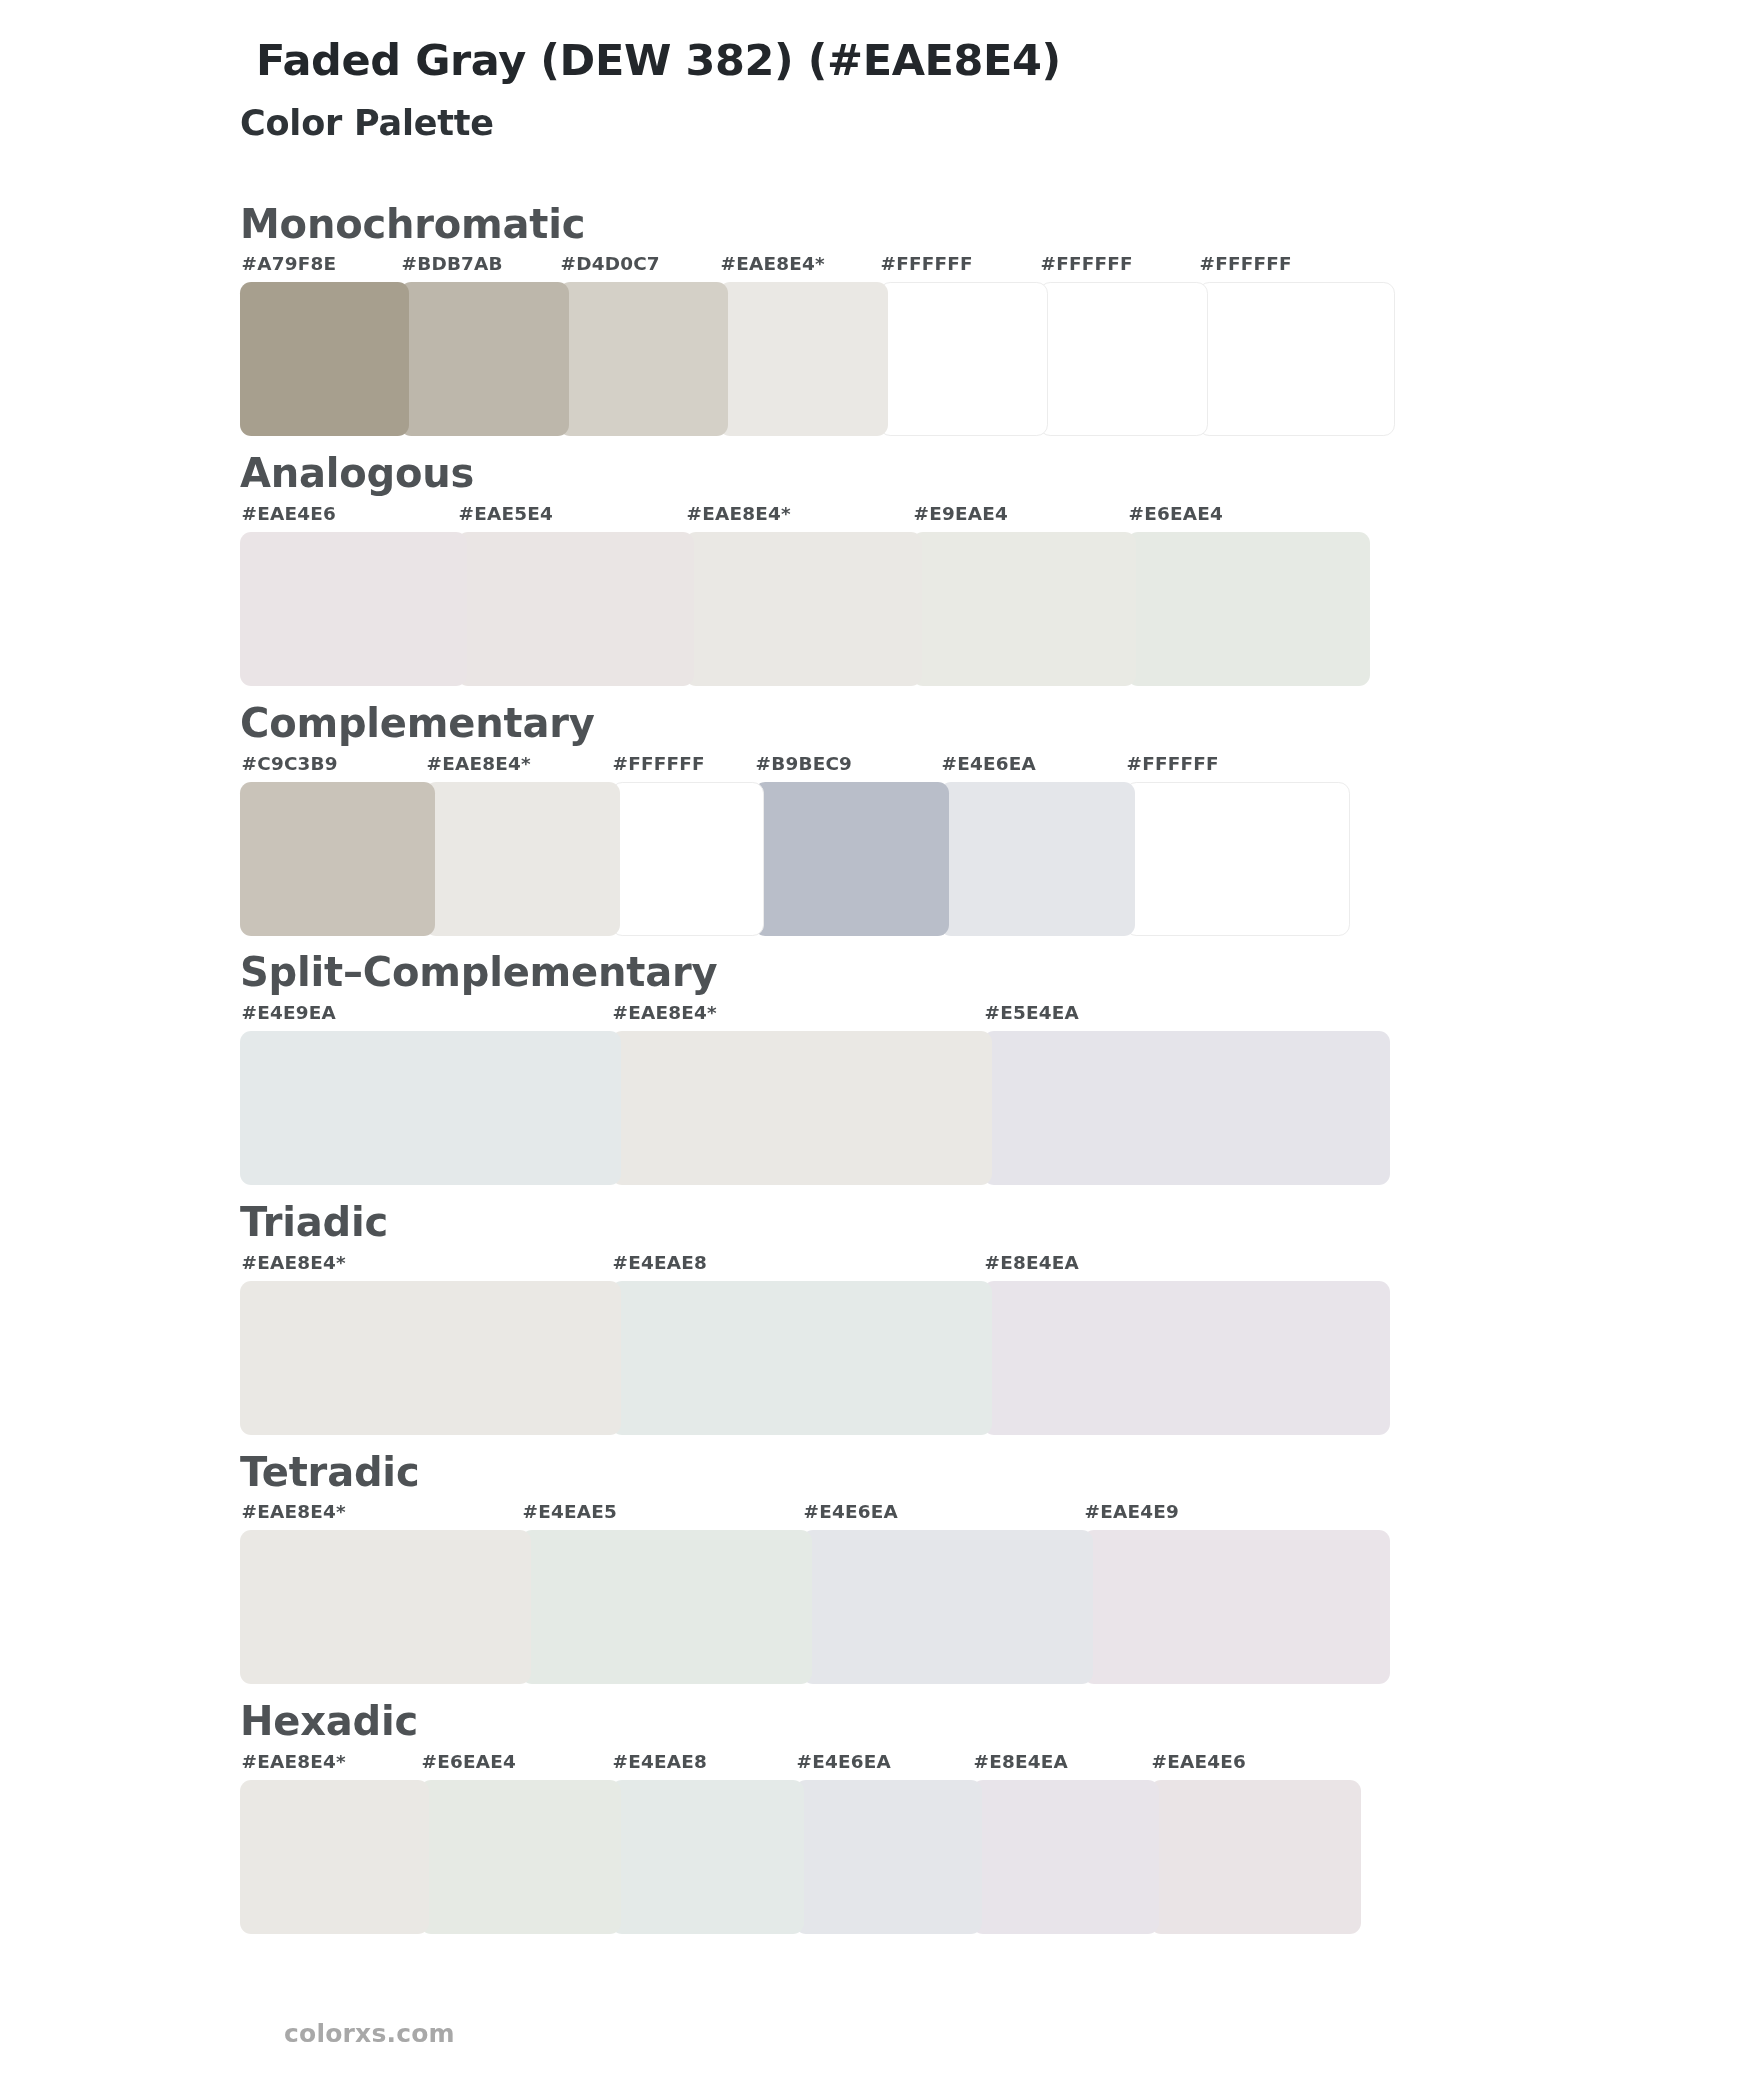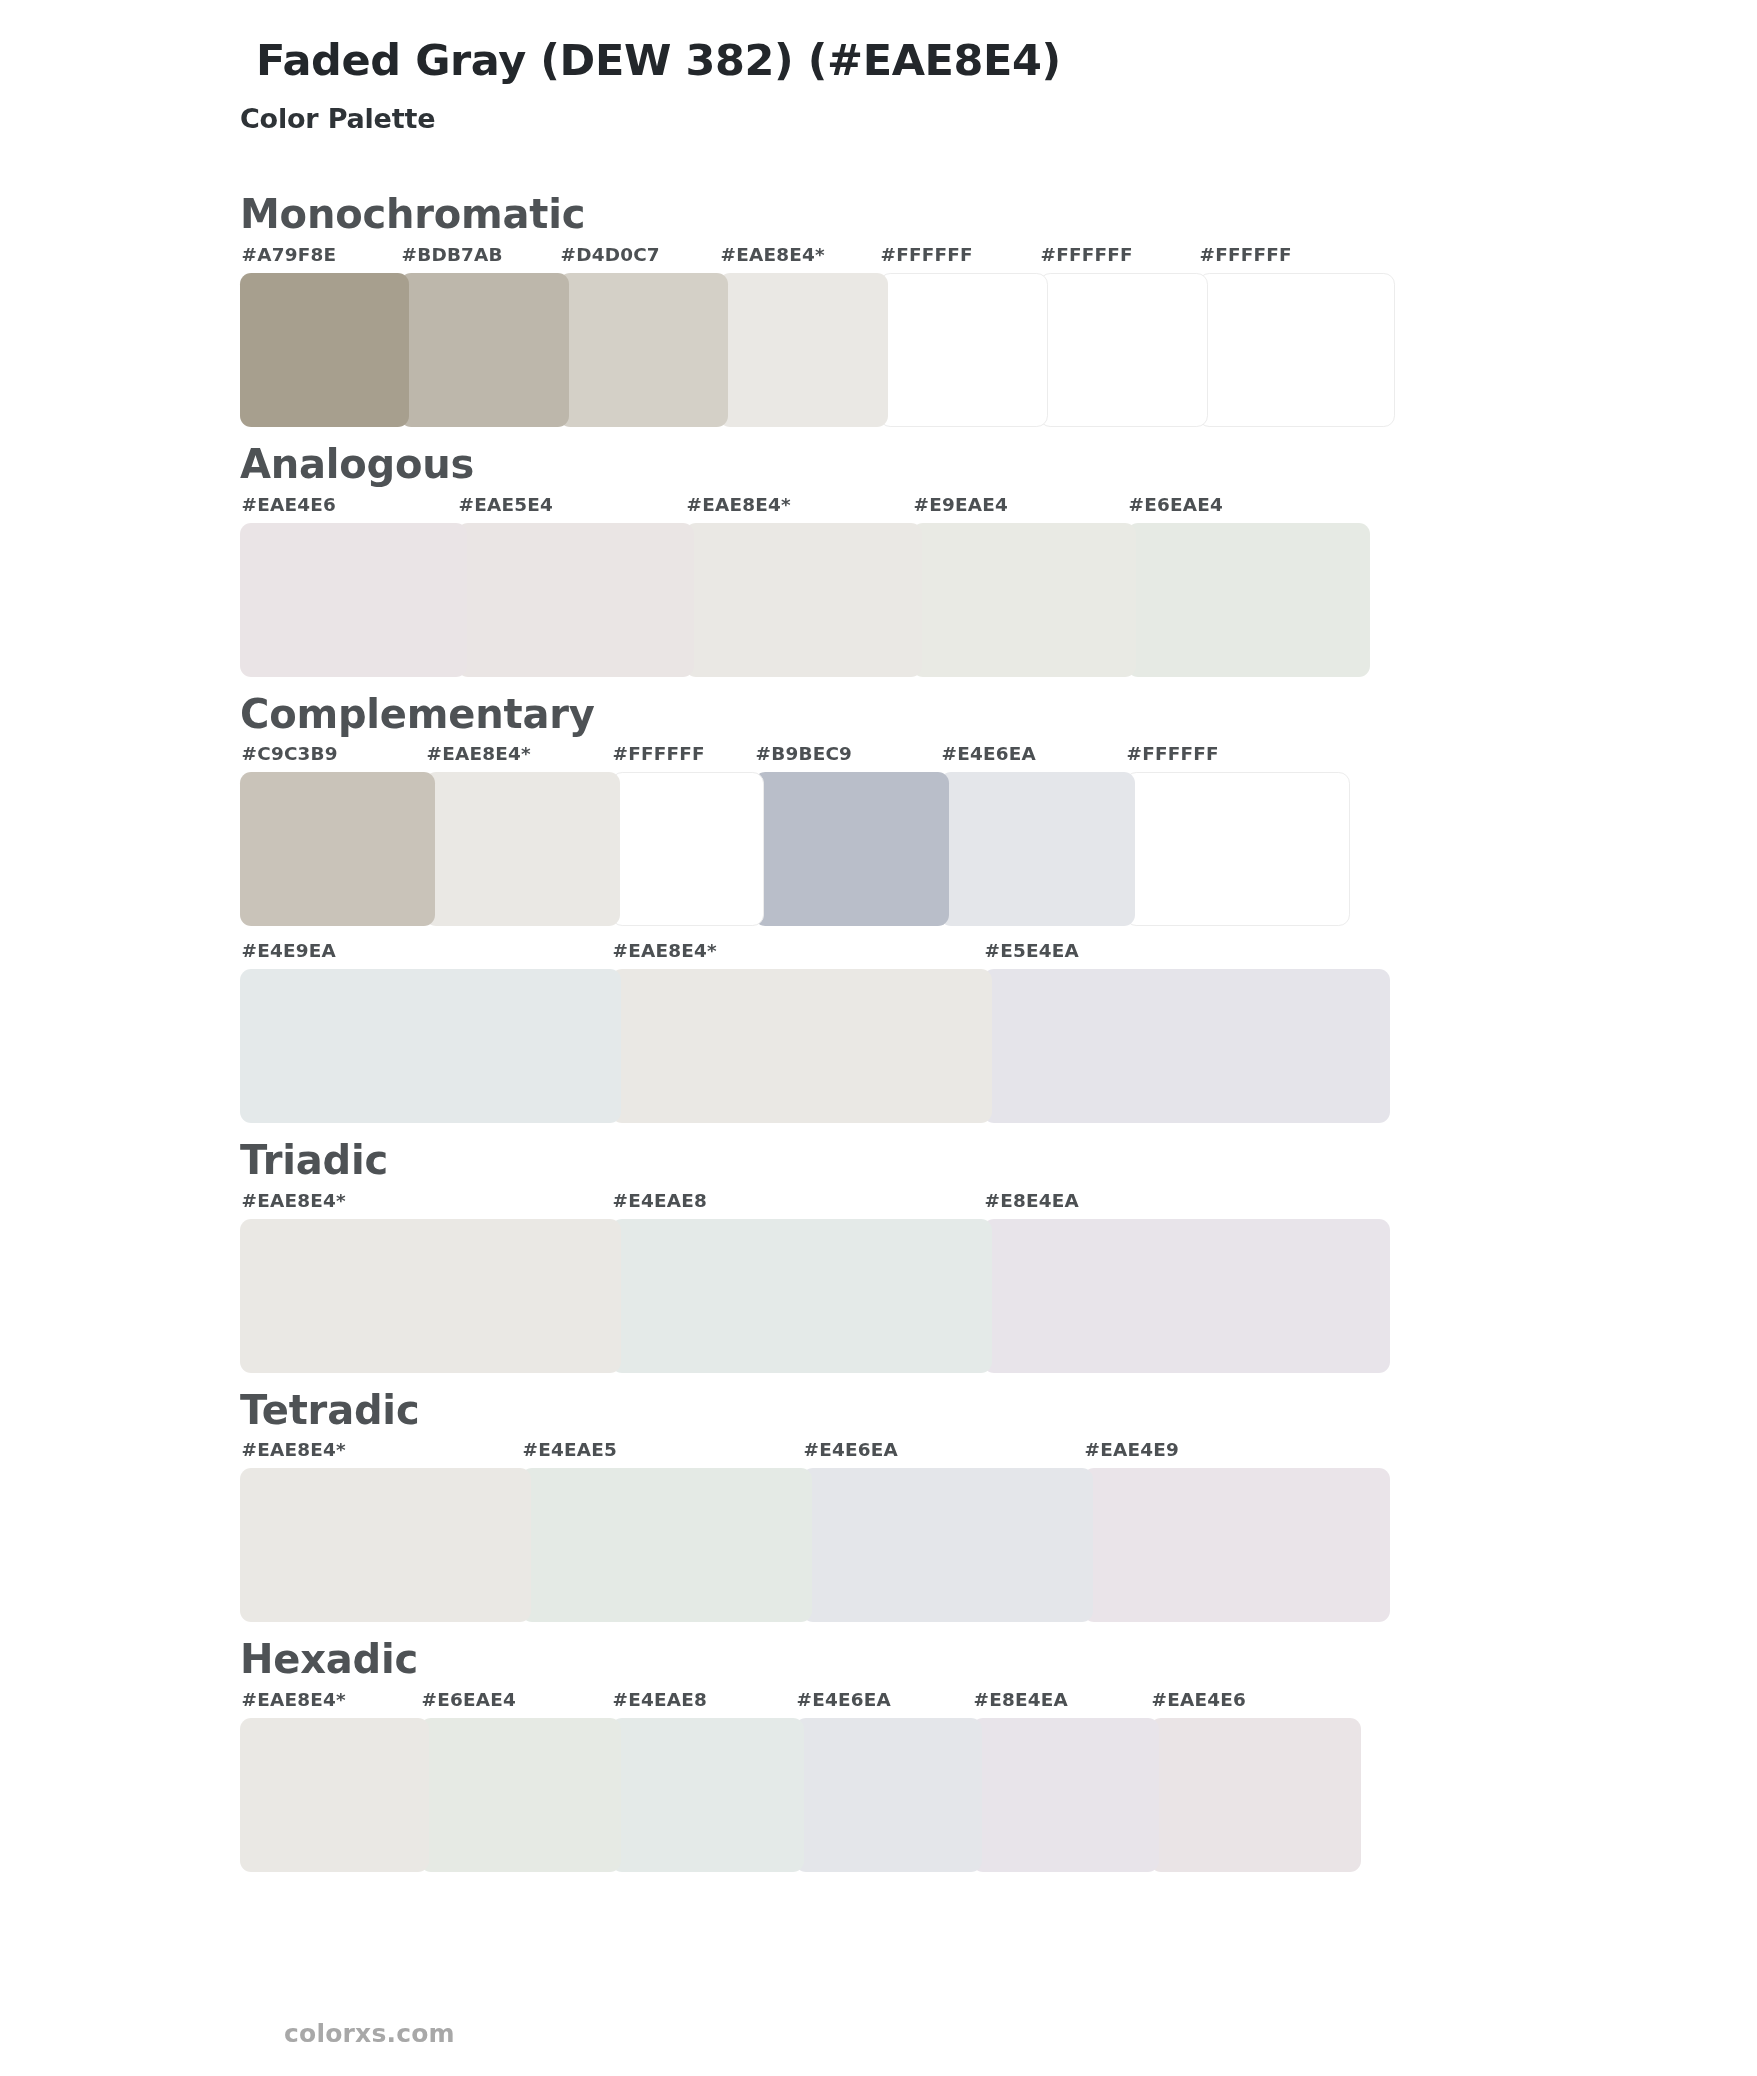--- a/index.html
+++ b/index.html
@@ -32,21 +32,21 @@
     font-size: 43px;
     font-weight: 700;
     color: #23272b;
     letter-spacing: -0.4px;
     margin: 16px;
     line-height: 1.18;
     white-space: nowrap;
   }
   .subtitle {
     font-family: "DejaVu Sans", sans-serif;
-    font-size: 27px;
+    font-size: 35px;
     font-weight: 700;
     color: #2e3337;
     letter-spacing: -0.2px;
     margin: 17.6px 0 0 0;
     line-height: 1.15;
   }
 
   
   .sections {
     margin-top: 56px;
@@ -204,20 +204,21 @@
             <div class="fill" style="background: rgb(228, 230, 234);"></div>
             <div class="hexlabel">#E4E6EA</div>
           </div>
           <div class="swatch light-edge" style="left: 885px; width: 225px; z-index: 1;">
             <div class="fill" style="background: rgb(255, 255, 255);"></div>
             <div class="hexlabel">#FFFFFF</div>
           </div>
         </div>
       </div>
       <div class="section">
+        <div class="section-title">Split–Complementary</div>
         <div class="swatch-strip">
           <div class="swatch" style="left: 0px; width: 381px; z-index: 3;">
             <div class="fill" style="background: rgb(228, 233, 234);"></div>
             <div class="hexlabel">#E4E9EA</div>
           </div>
           <div class="swatch" style="left: 371px; width: 381px; z-index: 2;">
             <div class="fill" style="background: rgb(234, 232, 228);"></div>
             <div class="hexlabel">#EAE8E4*</div>
           </div>
           <div class="swatch" style="left: 743px; width: 407px; z-index: 1;">

